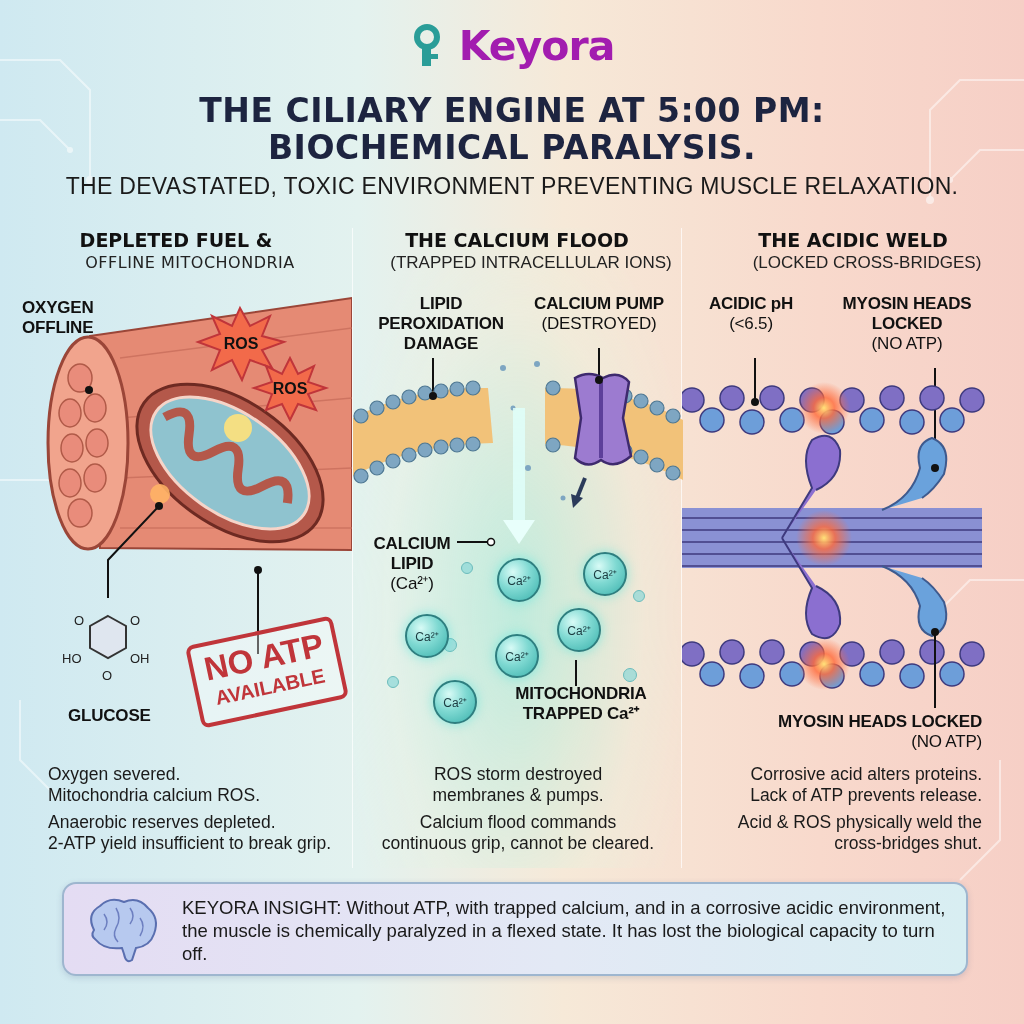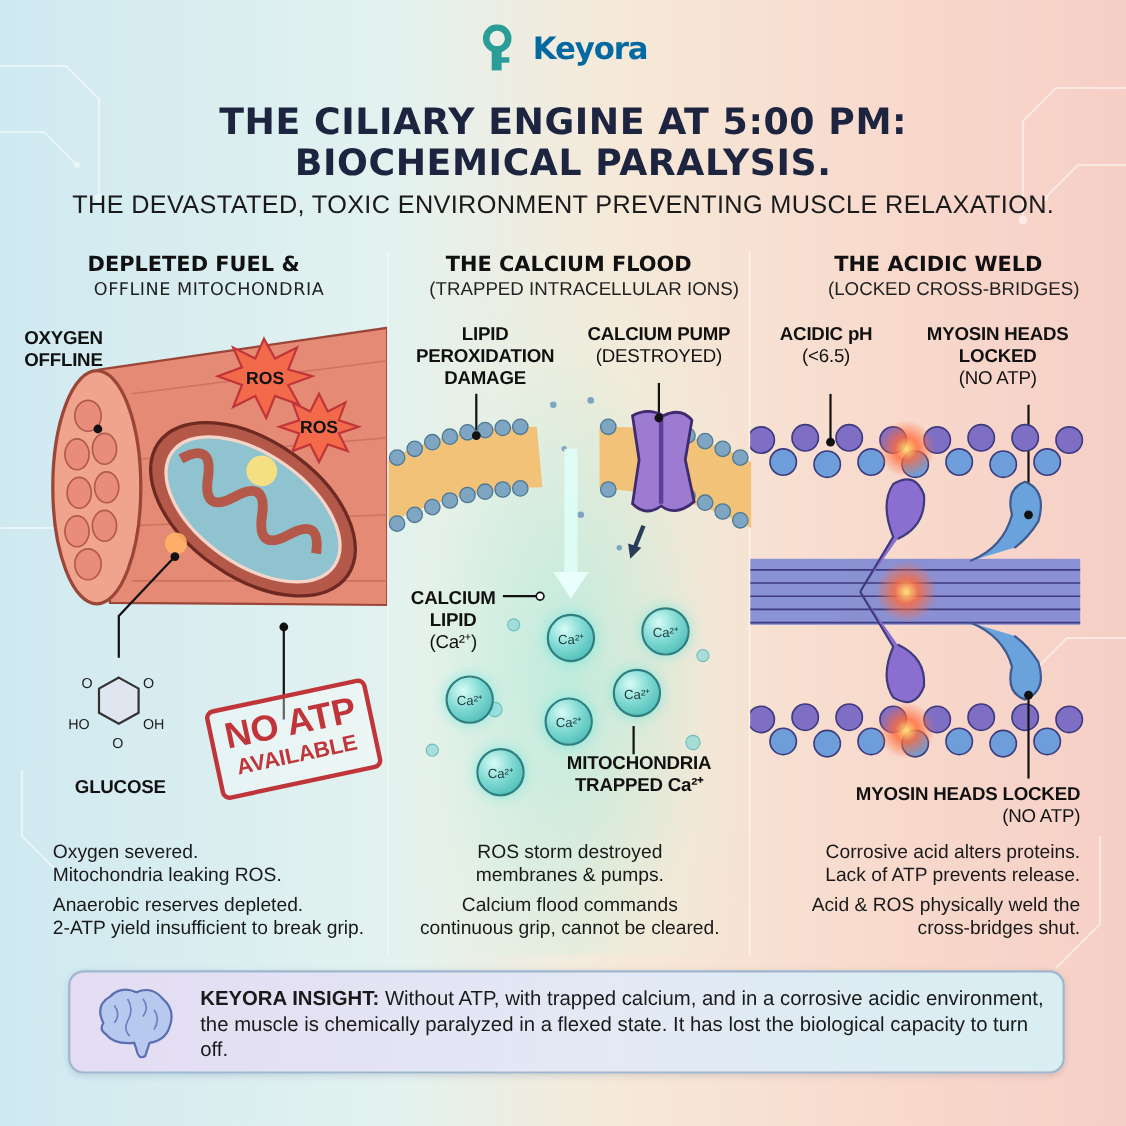--- a/index.html
+++ b/index.html
@@ -8,21 +8,21 @@
     font-family: "Liberation Sans", sans-serif;
     color: #1a1f2e;
     background: linear-gradient(90deg, #cfe9f1 0%, #e3f2ef 35%, #f6e9d8 55%, #f8d9cc 80%, #f6cfc6 100%);
     position: relative;
   }
   .circuit { position: absolute; inset: 0; pointer-events: none; opacity: .55; }
   .logo {
     position: absolute; top: 22px; left: 0; width: 100%;
     display: flex; justify-content: center; align-items: center; gap: 2px;
   }
-  .logo-text { font-family: "DejaVu Sans", sans-serif; font-weight: bold; font-size: 28px; color: #0369a1; letter-spacing: -1px; margin-left: 13px; }
+  .logo-text { font-family: "DejaVu Sans", sans-serif; font-weight: bold; font-size: 41px; color: #a21caf; letter-spacing: -1px; margin-left: 13px; }
   .title {
     position: absolute; top: 92px; width: 100%; text-align: center;
     font-family: "DejaVu Sans", sans-serif; font-weight: bold; font-size: 33px; line-height: 37px; color: #1d2440; letter-spacing: .5px;
   }
   .subtitle {
     position: absolute; top: 173px; width: 100%; text-align: center;
     font-size: 23px; color: #1a1a1a; letter-spacing: .3px;
   }
   .col { position: absolute; top: 228px; height: 640px; }
   .col.c1 { left: 0; width: 352px; }
@@ -48,21 +48,21 @@
   .insight {
     position: absolute; left: 62px; top: 882px; width: 906px; height: 94px;
     border: 2px solid #9eb6cf; border-radius: 14px;
     background: linear-gradient(90deg, #e4dcf3 0%, #e3e9f5 55%, #d8eef2 100%);
     box-shadow: 0 2px 6px rgba(80,100,140,.2);
   }
   .insight-text {
     position: absolute; left: 118px; top: 12px; width: 770px;
     font-size: 18.5px; line-height: 23px; color: #1a1a1a;
   }
-  .insight-text b { font-weight: bold; }
+  .insight-text b { font-weight: normal; }
   .ca { position: absolute; width: 44px; height: 44px; border-radius: 50%;
         background: radial-gradient(circle at 35% 30%, #d8fbf6 0%, #7fd9d2 45%, #3ab1ac 100%);
         border: 2px solid #2e7f80; display: flex; align-items: center; justify-content: center;
         font-size: 12px; color: #1b3b40; box-shadow: 0 0 12px rgba(80,230,220,.6); }
   .bubble { position: absolute; border-radius: 50%; background: rgba(140,215,215,.7); border: 1px solid #6cbcbc; }
 </style>
 </head>
 <body>
 
 <svg class="circuit" width="1024" height="1024">
@@ -166,21 +166,21 @@
 
   <div class="lbl" style="left:68px; top:478px;">GLUCOSE</div>
 
   <div class="stamp" style="top:402px;">
     <div class="a">NO ATP</div>
     <div class="b">AVAILABLE</div>
   </div>
 
   <div class="desc" style="left:48px; top:536px;">
     <div>Oxygen severed.</div>
-      <div>Mitochondria leaking ROS.</div>
+      <div>Mitochondria calcium ROS.</div>
     <div style="height:6px"></div>
     <div>Anaerobic reserves depleted.</div>
       <div>2-ATP yield insufficient to break grip.</div>
   </div>
 </section>
 
 <section class="col c2" style="background: radial-gradient(ellipse at 50% 60%, rgba(130,235,220,.45) 0%, rgba(220,245,225,.2) 55%, rgba(255,255,255,0) 80%);">
   <div class="col-head">
     <div class="h">THE CALCIUM FLOOD</div>
     <div class="s">(TRAPPED INTRACELLULAR IONS)</div>

